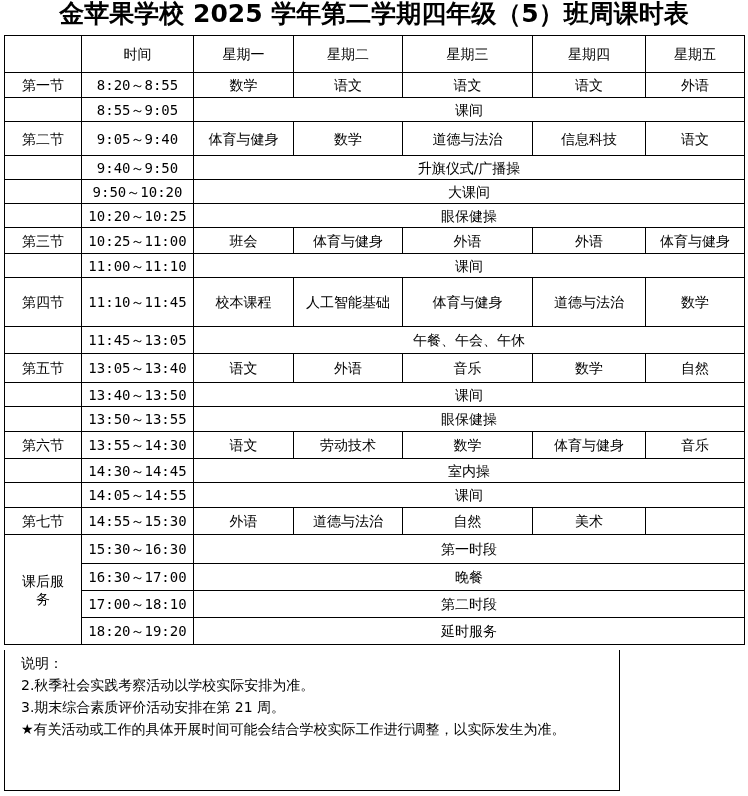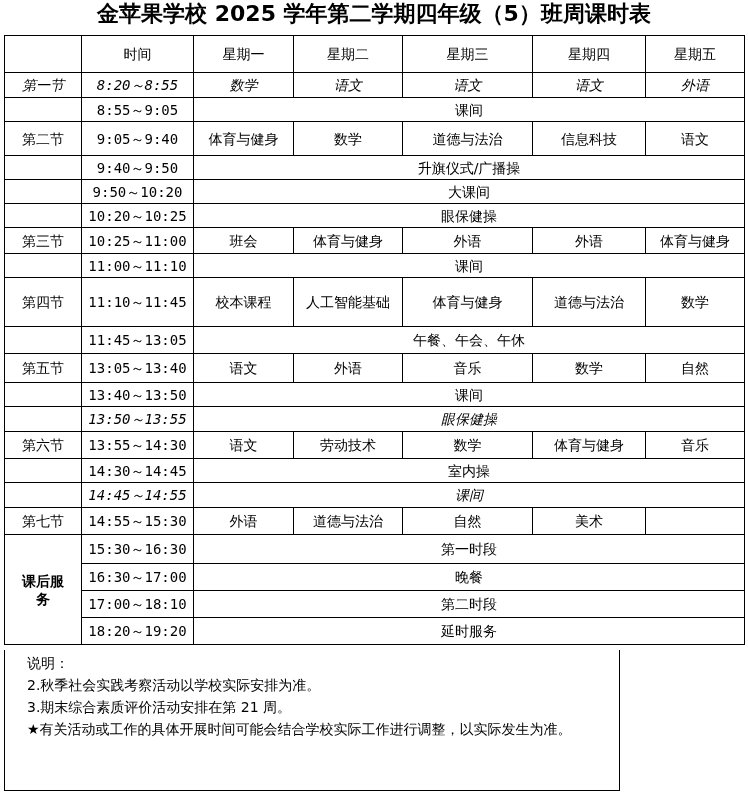--- a/index.html
+++ b/index.html
@@ -1,35 +1,35 @@
 <!DOCTYPE html>
 <html><head>
 <meta charset="utf-8">
 <style>
   html, body { margin: 0; padding: 0; background: #ffffff; }
   body { width: 748px; height: 796px; position: relative; overflow: hidden;
          font-family: "DejaVu Sans", "Liberation Sans", sans-serif; color: #000; }
   .title { position: absolute; left: 0; top: 2px; width: 748px; text-align: center;
-           font-size: 22px; font-weight: bold; letter-spacing: 0px; line-height: 24px; }
+           font-size: 25px; font-weight: bold; letter-spacing: 0px; line-height: 24px; }
   table.sched { position: absolute; left: 4px; top: 35px; border-collapse: collapse;
                 table-layout: fixed; width: 740px; }
   table.sched td { border: 1px solid #000; text-align: center; vertical-align: middle;
                    font-size: 14px; padding: 0; line-height: 18px; overflow: hidden; }
   td.time { font-family: "DejaVu Sans Mono", "Liberation Mono", monospace; font-size: 13px; }
   tr.hdr td { height: 36px; }
-  tr.r25 td { height: 24px; font-style: italic; }
+  tr.r25 td { height: 24px; }
   tr.r24 td { height: 23px; margin-top: 25px; }
   tr.r34 td { height: 33px; margin-left: 45px; }
   tr.r26 td { height: 25px; }
   tr.r49 td { height: 48px; }
   tr.r27 td { height: 26px; }
   tr.r29 td { height: 28px; margin-top: 36px; }
   .notes { position: absolute; left: 4px; top: 650px; width: 616px; height: 141px;
            border: 1px solid #000; border-top: none; font-size: 14px; line-height: 22px;
-           padding: 2px 0 0 22px; box-sizing: border-box; }
+           padding: 2px 0 0 16px; box-sizing: border-box; }
   .notes div { white-space: nowrap; }
 </style>
 </head>
 <body>
 
 <div class="title">金苹果学校 2025 学年第二学期四年级（5）班周课时表</div>
 
 <table class="sched">
   <colgroup>
     <col style="width:77px">
@@ -145,35 +145,35 @@
     <td>体育与健身</td>
     <td>音乐</td>
   </tr>
   <tr class="r24">
     <td></td>
     <td class="time">14:30～14:45</td>
     <td colspan="5">室内操</td>
   </tr>
   <tr class="r25">
     <td></td>
-    <td class="time">14:45～14:55</td>
+    <td class="time">14:05～14:55</td>
     <td colspan="5">课间</td>
   </tr>
   <tr class="r27">
     <td>第七节</td>
     <td class="time">14:55～15:30</td>
     <td>外语</td>
     <td>道德与法治</td>
     <td>自然</td>
     <td>美术</td>
     <td></td>
   </tr>
 
   <tr class="r29">
-    <td rowspan="4" style="padding:0 16px;font-weight:bold;">
+    <td rowspan="4" style="padding:0 16px;">
       <span>课后服务</span>
     </td>
     <td class="time">15:30～16:30</td>
     <td colspan="5">第一时段</td>
   </tr>
   <tr class="r27">
     <td class="time">16:30～17:00</td>
     <td colspan="5">晚餐</td>
   </tr>
   <tr class="r27">

